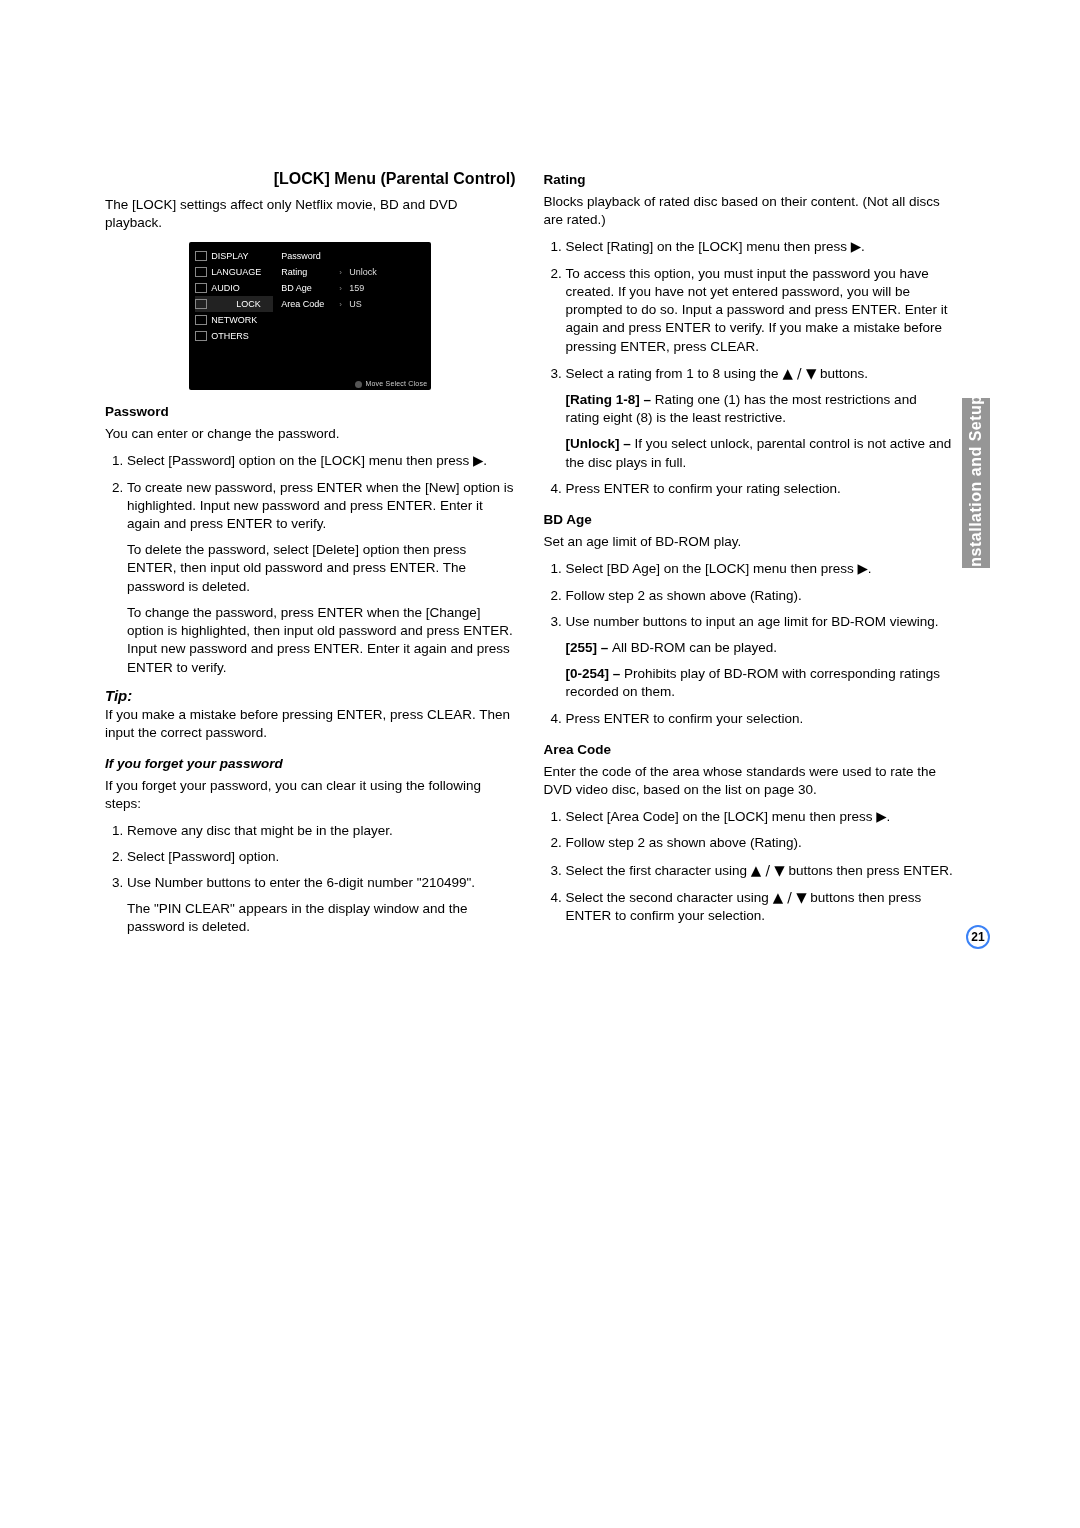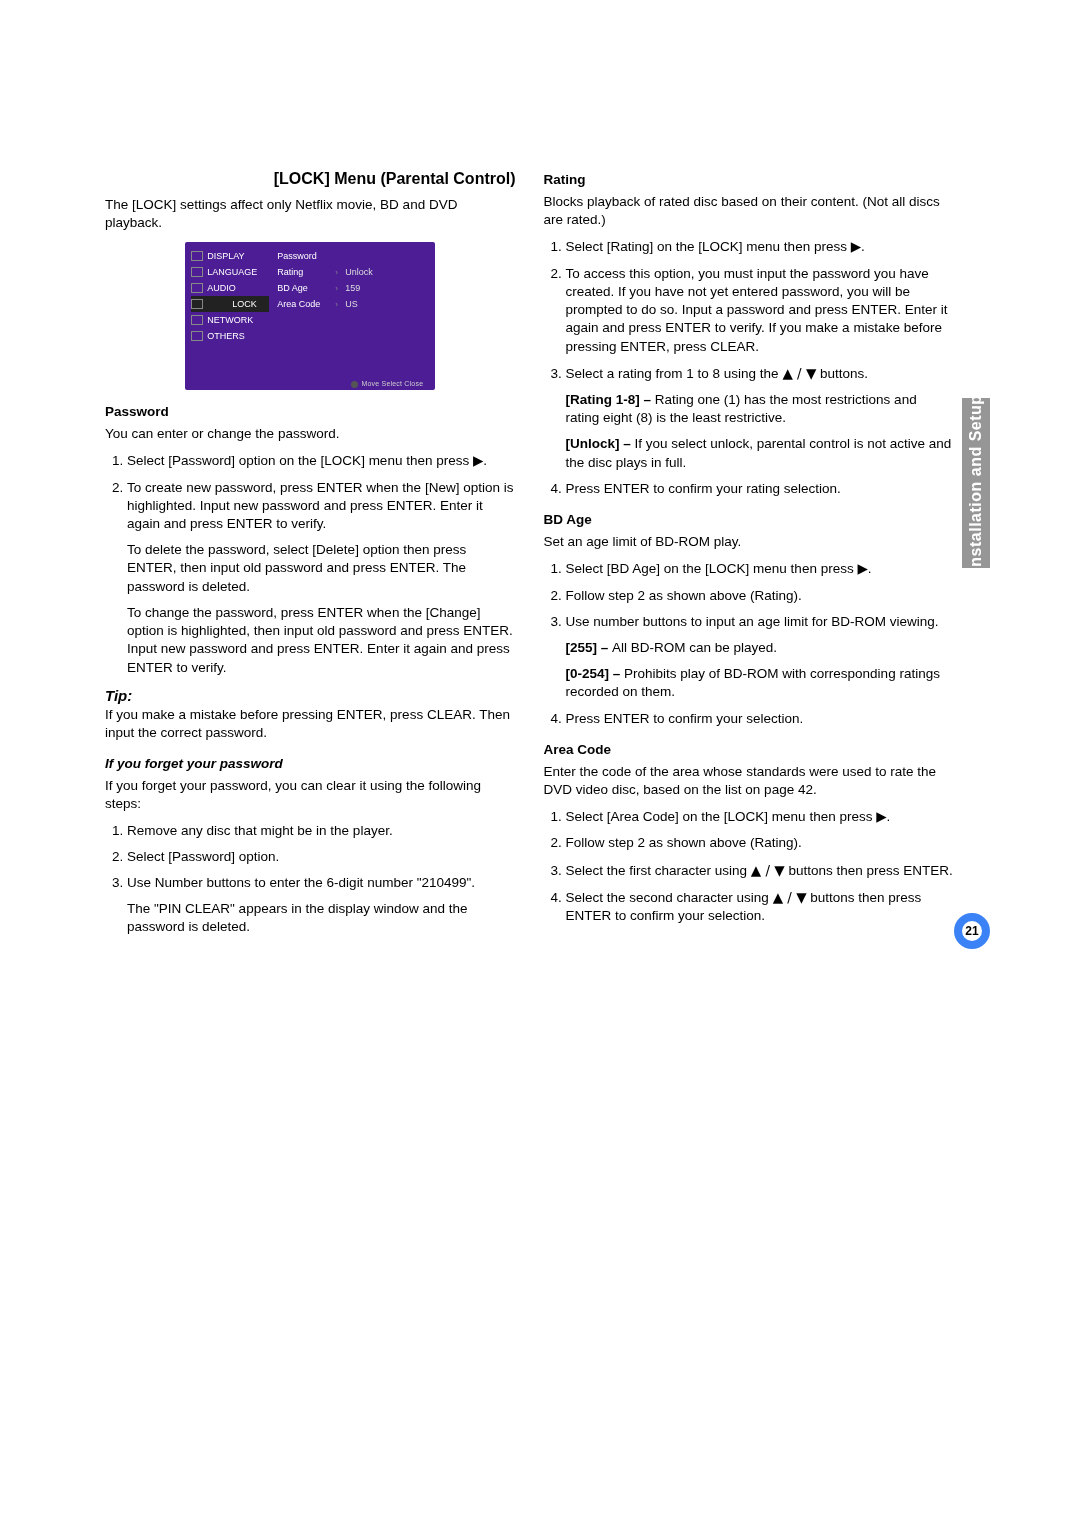--- a/index.html
+++ b/index.html
@@ -58,26 +58,26 @@
   }
   ol li {
     margin-bottom: 8px;
     line-height: 1.35;
   }
   .nested-p {
     margin-top: 8px;
   }
   
   .shot {
-    background: #4c1d95;
+    background: #000000;
     color: #fff;
     width: 232px;
     margin: 10px auto 14px auto;
     font-size: 9px;
-    padding: 6px 12px 2px 6px;
+    padding: 6px 4px 2px 6px;
     border-radius: 2px;
   }
   .shot-inner {
     display: flex;
   }
   .shot-left {
     width: 78px;
   }
   .shot-left .mi {
     display: flex;
@@ -138,21 +138,21 @@
     letter-spacing: 0.5px;
   }
   .page-num {
     position: absolute;
     right: 90px;
     bottom: 56px;
     font-weight: bold;
     font-size: 12px;
     width: 20px;
     height: 20px;
-    border: 8px solid #3b82f6;
+    border: 2px solid #3b82f6;
     border-radius: 50%;
     display: flex;
     align-items: center;
     justify-content: center;
   }
   .tri {
     font-family: "DejaVu Sans", Arial, sans-serif;
   }
 </style>
 </head>
@@ -267,21 +267,21 @@
         <li>Follow step 2 as shown above (Rating).</li>
         <li>
           <span>Use number buttons to input an age limit for BD-ROM viewing.</span>
           <p class="nested-p"><span class="bold">[255] – </span><span>All BD-ROM can be played.</span></p>
           <p class="nested-p"><span class="bold">[0-254] – </span><span>Prohibits play of BD-ROM with corresponding ratings recorded on them.</span></p>
         </li>
         <li>Press ENTER to confirm your selection.</li>
       </ol>
 
       <div class="subhead">Area Code</div>
-      <p>Enter the code of the area whose standards were used to rate the DVD video disc, based on the list on page 42.</p>
+      <p>Enter the code of the area whose standards were used to rate the DVD video disc, based on the list on page 30.</p>
       <ol>
         <li><span>Select [Area Code] on the [LOCK] menu then press </span><span class="tri">▶</span><span>.</span></li>
         <li>Follow step 2 as shown above (Rating).</li>
         <li><span>Select the first character using </span><span class="tri">▲ / ▼</span><span> buttons then press ENTER.</span></li>
         <li><span>Select the second character using </span><span class="tri">▲ / ▼</span><span> buttons then press ENTER to confirm your selection.</span></li>
       </ol>
     </div>
   </div>
 
   <div class="side-tab">

